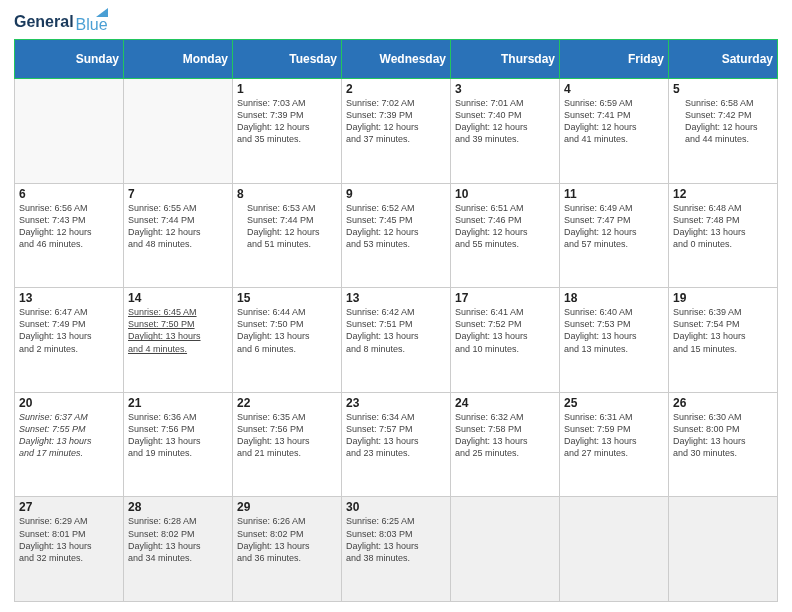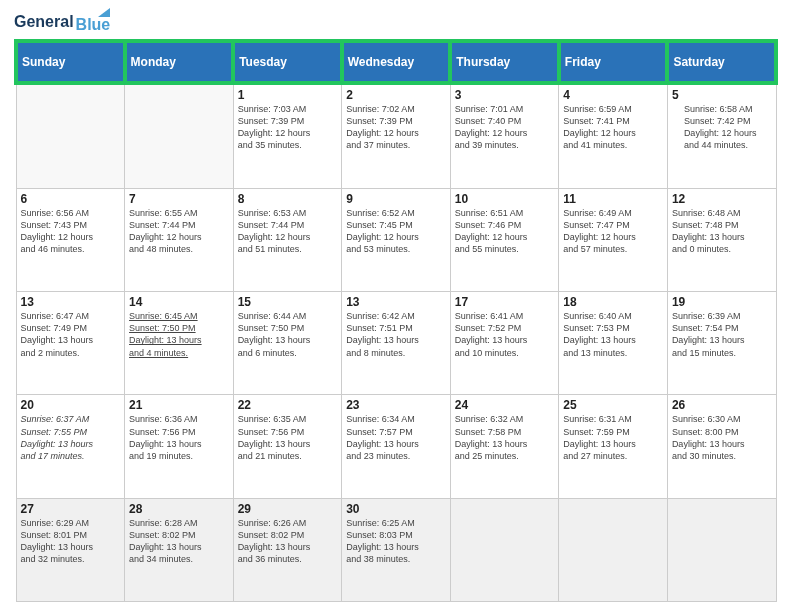--- a/index.html
+++ b/index.html
@@ -41,22 +41,22 @@
       border-collapse: collapse;
       width: 100%;
       table-layout: fixed;
     }
     .calendar th {
       background: #2a72b8;
       color: #fff;
       font-size: 12px;
       font-weight: bold;
       padding: 12px 4px;
-      text-align: left;
-      border: 4px solid #22c55e;
+      text-align: right;
+      border: 1px solid #22c55e;
     }
     .calendar td {
       border: 1px solid #ccc;
       vertical-align: top;
       padding: 3px 4px;
       font-size: 9.5px;
       color: #333;
       background: #fff;
     }
     .calendar td.empty {
@@ -92,21 +92,21 @@
       color: #1a3a5c;
     }
     .logo-blue-part {
       display: flex;
       flex-direction: column;
       align-items: flex-start;
       margin-left: 2px;
     }
     .logo-blue-text {
       font-size: 16px;
-      font-weight: bold;
+      font-weight: normal;
       color: #4a9fd4;
       line-height: 1;
     }
     .logo-arrow-shape {
       width: 0;
       height: 0;
       border-left: 12px solid transparent;
       border-bottom: 9px solid #4a9fd4;
       align-self: flex-end;
       margin-left: 2px;
@@ -193,21 +193,21 @@
           </td>
           <td>
             <span class="day-number">7</span>
             <div class="day-info" style="white-space: pre-line;">Sunrise: 6:55 AM
 Sunset: 7:44 PM
 Daylight: 12 hours
 and 48 minutes.</div>
           </td>
           <td>
             <span class="day-number">8</span>
-            <div class="day-info" style="white-space: pre-line;">Sunrise: 6:53 AM
+            <div class="day-info" style="white-space: pre-line; margin-left: 10px;">Sunrise: 6:53 AM
 Sunset: 7:44 PM
 Daylight: 12 hours
 and 51 minutes.</div>
           </td>
           <td>
             <span class="day-number">9</span>
             <div class="day-info" style="white-space: pre-line;">Sunrise: 6:52 AM
 Sunset: 7:45 PM
 Daylight: 12 hours
 and 53 minutes.</div>

